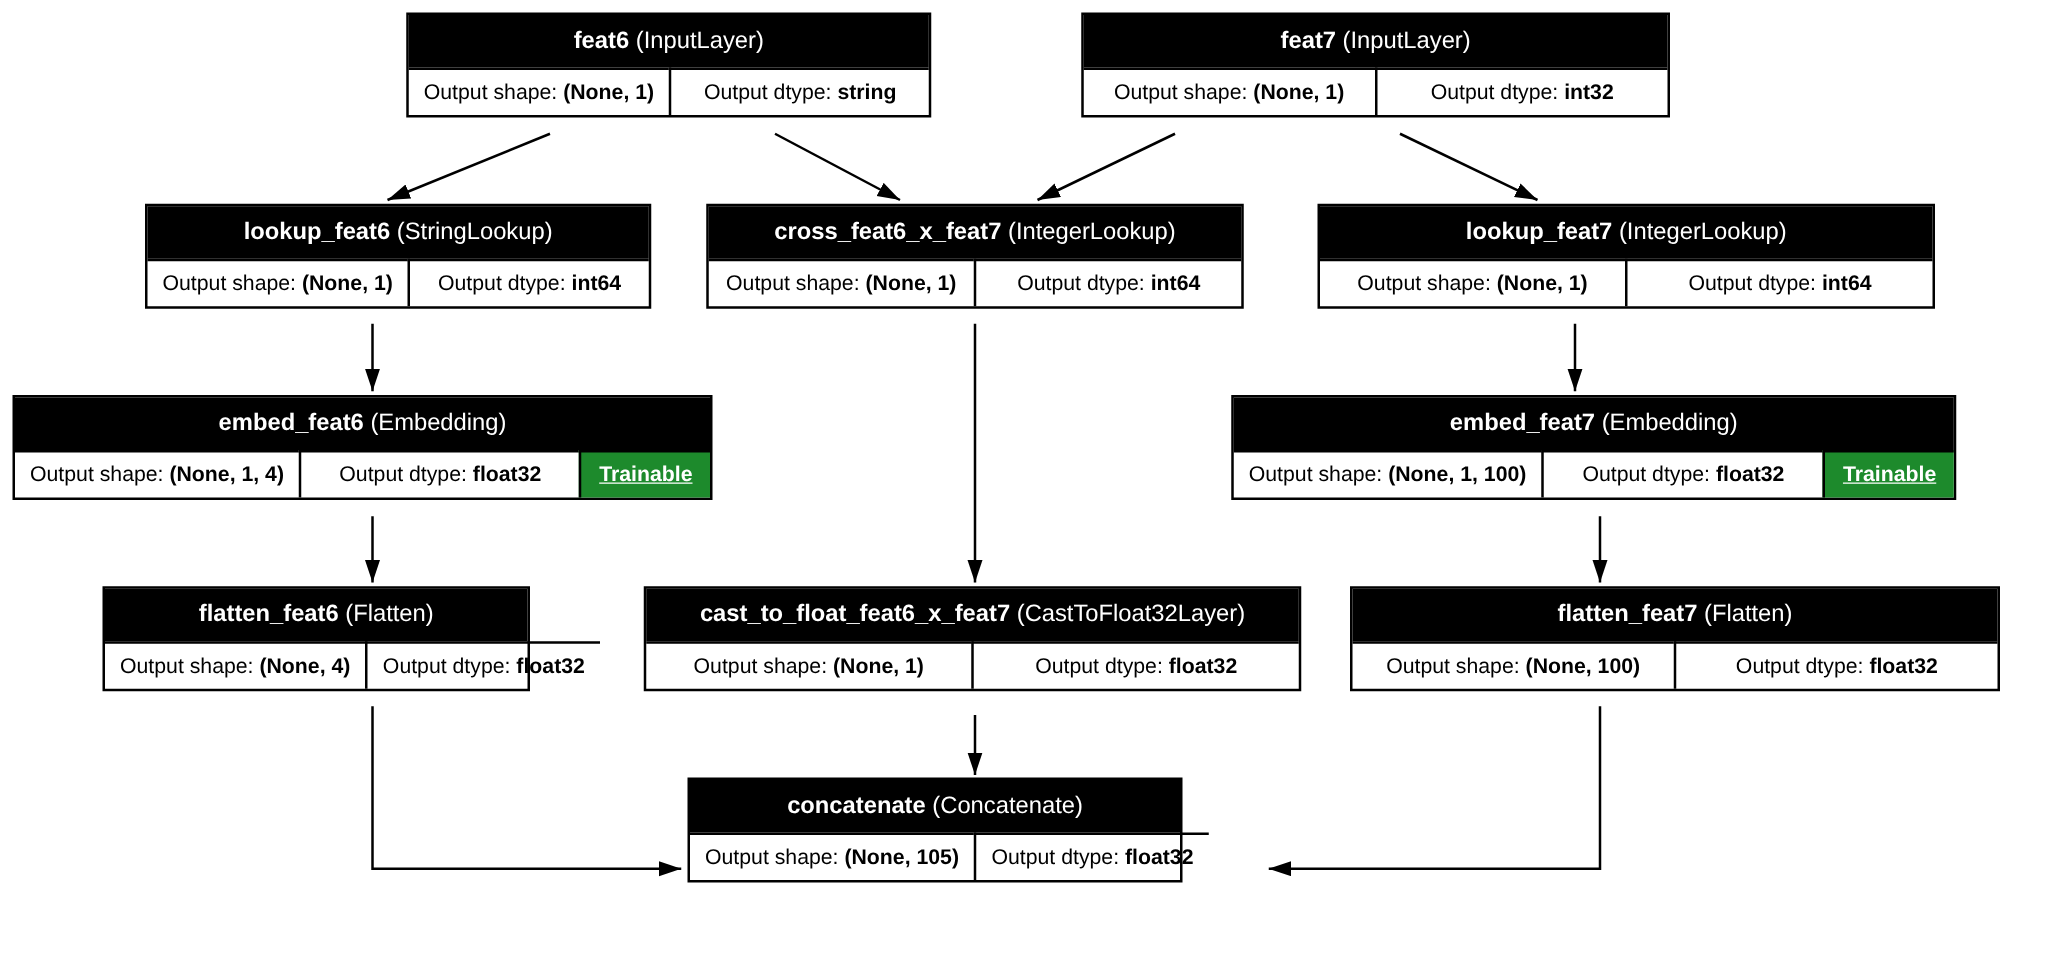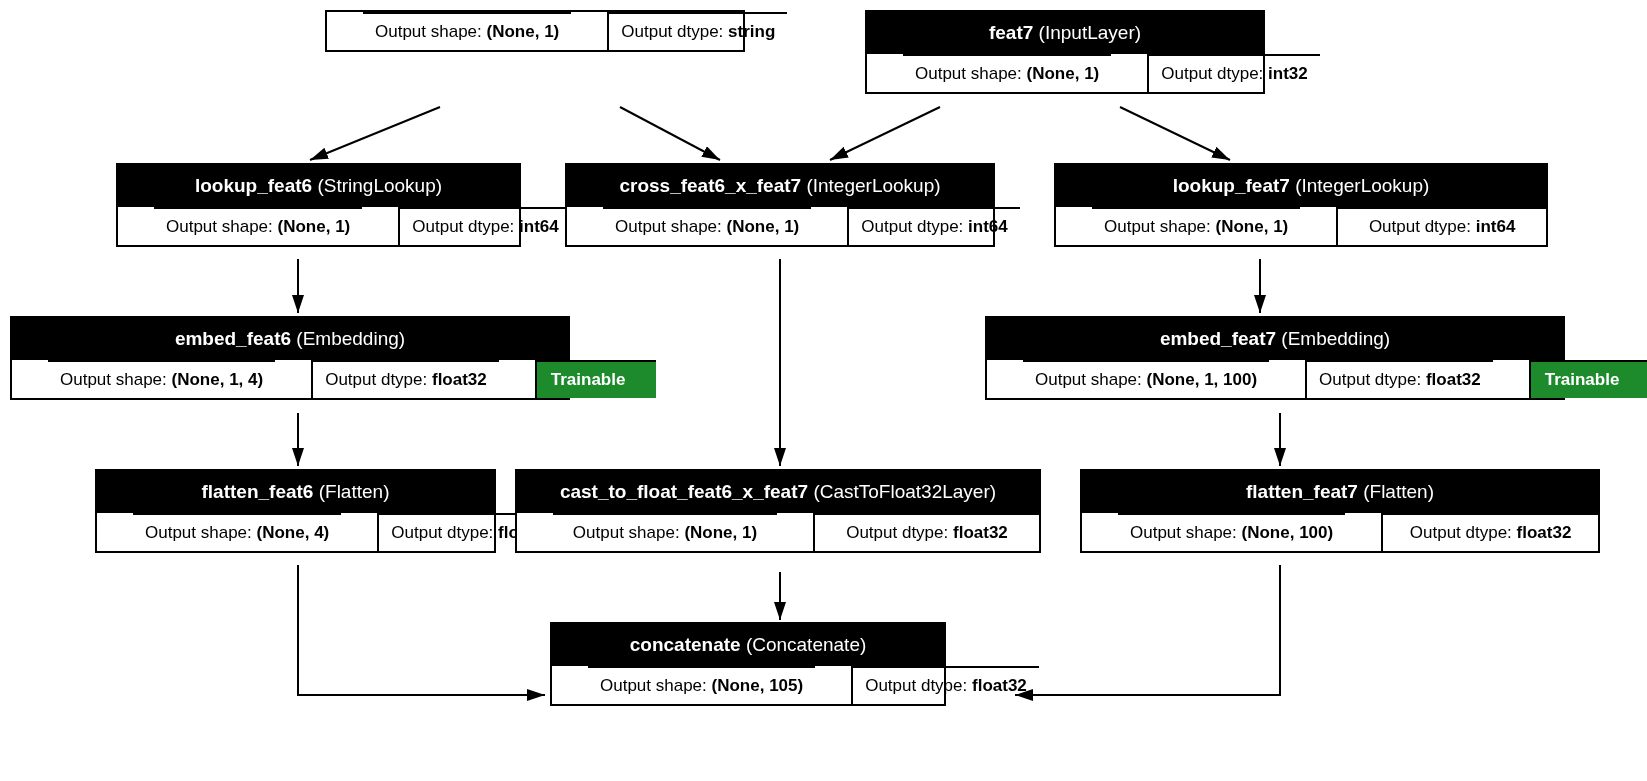--- a/index.html
+++ b/index.html
@@ -28,31 +28,31 @@
   .node-body {
     display: flex;
   }
   .cell {
     flex: 1;
     padding: 8px 12px;
     font-size: 17px;
     border-top: 2px solid #000;
     text-align: center;
     white-space: nowrap;
-    margin-left: 36px;
   }
   .cell + .cell { border-left: 2px solid #000; }
   .cell b { font-weight: bold; }
   .trainable {
     background: #1d8a2c;
     color: #fff;
     font-weight: bold;
     flex: 0 0 auto;
     padding-left: 14px;
-    padding-right: 31px;
+    padding-right: 14px;
+    text-decoration: underline;
   }
   svg.edges {
     position: absolute;
     left: 0; top: 0;
     width: 1647px;
     height: 781px;
     pointer-events: none;
   }
 </style>
 </head>
@@ -84,27 +84,30 @@
   <line x1="1280" y1="413" x2="1280" y2="466" stroke="#000" stroke-width="2" marker-end="url(#arrow)"></line>
 
   <path d="M 298 565 L 298 695 L 545 695" fill="none" stroke="#000" stroke-width="2" marker-end="url(#arrow)"></path>
 
   <line x1="780" y1="572" x2="780" y2="620" stroke="#000" stroke-width="2" marker-end="url(#arrow)"></line>
 
   <path d="M 1280 565 L 1280 695 L 1015 695" fill="none" stroke="#000" stroke-width="2" marker-end="url(#arrow)"></path>
 </svg>
 
 <div class="node" style="left:325px; top:10px; width:420px">
+  <div class="node-header">
+    <b>feat6</b> <span>(InputLayer)</span>
+  </div>
   <div class="node-body">
     <div class="cell"><span>Output shape:</span> <b>(None, 1)</b></div>
     <div class="cell"><span>Output dtype:</span> <b>string</b></div>
   </div>
 </div>
 
-<div class="node" style="left:865px; top:10px; width:400px">
+<div class="node" style="left:865px; top:10px; width:471px">
   <div class="node-header">
     <b>feat7</b> <span>(InputLayer)</span>
   </div>
   <div class="node-body">
     <div class="cell"><span>Output shape:</span> <b>(None, 1)</b></div>
     <div class="cell"><span>Output dtype:</span> <b>int32</b></div>
   </div>
 </div>
 
 <div class="node" style="left:116px; top:163px; width:405px">
@@ -152,21 +155,21 @@
   <div class="node-header">
     <b>embed_feat7</b> <span>(Embedding)</span>
   </div>
   <div class="node-body">
     <div class="cell"><span>Output shape:</span> <b>(None, 1, 100)</b></div>
     <div class="cell"><span>Output dtype:</span> <b>float32</b></div>
     <div class="cell trainable">Trainable</div>
   </div>
 </div>
 
-<div class="node" style="left:95px; top:469px; width:401px">
+<div class="node" style="left:82px; top:469px; width:342px">
   <div class="node-header">
     <b>flatten_feat6</b> <span>(Flatten)</span>
   </div>
   <div class="node-body">
     <div class="cell"><span>Output shape:</span> <b>(None, 4)</b></div>
     <div class="cell"><span>Output dtype:</span> <b>float32</b></div>
   </div>
 </div>
 
 <div class="node" style="left:515px; top:469px; width:526px">

